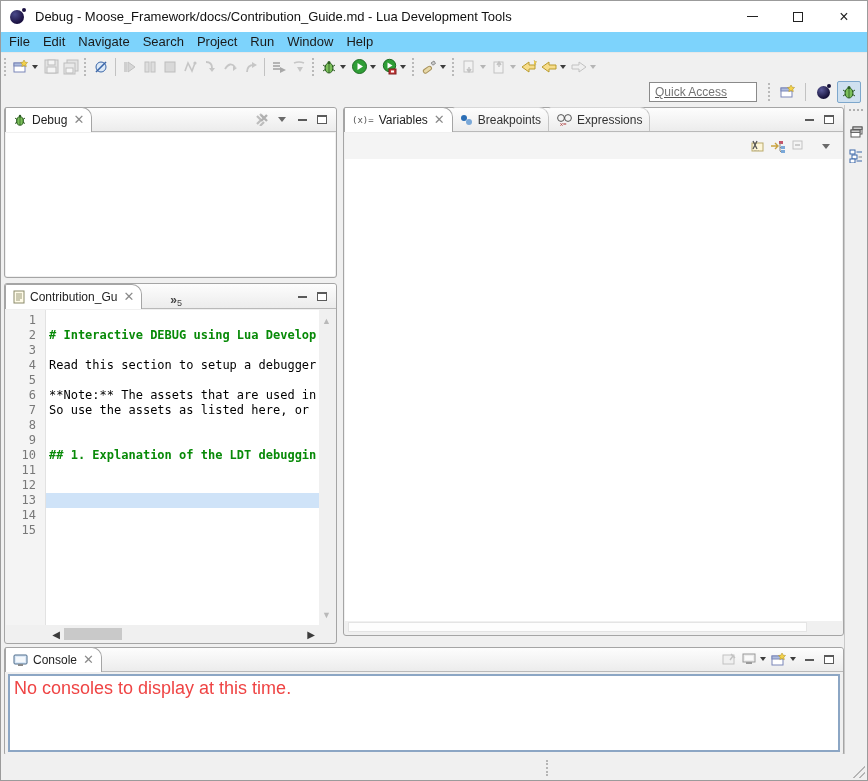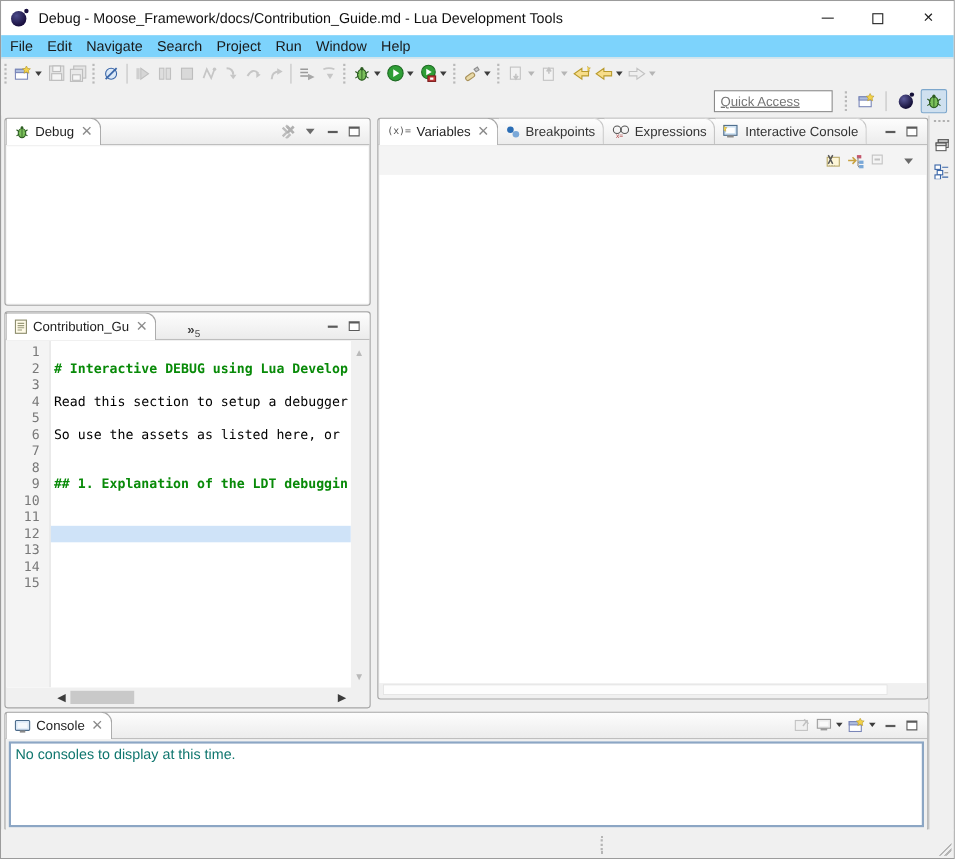--- a/index.html
+++ b/index.html
@@ -63,21 +63,21 @@
   .cd-row{height:15px;font:12px "DejaVu Sans Mono",monospace;color:#000;white-space:pre;padding-left:3px;}
   .cd-row.md-h{color:#088a08;font-weight:bold;}
   .cd-row.current{background:#cfe3f8;}
   .vscroll-arrow{position:absolute;right:2px;width:13px;height:13px;color:#b9b9b9;font-size:9px;display:flex;align-items:center;justify-content:center;}
   .hscroll{position:absolute;left:0;right:16px;bottom:0;height:16px;background:#f0f0f0;display:flex;align-items:center;}
   .hs-arrow{width:16px;text-align:center;font-size:10px;color:#3c3c3c;}
   .hs-thumb{position:absolute;left:58px;width:58px;height:12px;background:#c9c9c9;}
 
   
   .console-body{position:absolute;left:3px;right:3px;top:26px;bottom:3px;background:#fff;border:2px solid #8fa;border-color:#8ca6c4;}
-  .console-msg{font-size:13px;color:#0f766e;padding:2px 4px;}
+  .console-msg{font-size:18px;color:#ef4444;padding:2px 4px;}
 
   
   .ministrip{position:absolute;right:0;top:104px;width:23px;height:650px;border-left:1px solid #c9c9c9;background:#f0f0f0;}
   .ministrip .dots{height:6px;border-top:2px dotted #b0b0b0;margin:4px 4px 8px 4px;}
   .mini-btn{width:18px;height:18px;margin:6px auto;display:flex;align-items:center;justify-content:center;}
 
   
   .statusbar{position:absolute;left:0;bottom:0;width:100%;height:26px;background:#f0f0f0;}
   .status-handle{position:absolute;left:545px;top:6px;height:16px;border-left:2px dotted #b5b5b5;}
   .grip{position:absolute;right:2px;bottom:2px;width:12px;height:12px;background:
@@ -389,20 +389,21 @@
           <div class="ln-row">13</div>
             <div class="ln-row">14</div>
           <div class="ln-row">15</div>
         </div>
         <div class="code">
           <div class="cd-row"></div>
           <div class="cd-row md-h"># Interactive DEBUG using Lua Develop</div>
           <div class="cd-row"></div>
           <div class="cd-row">Read this section to setup a debugger</div>
           <div class="cd-row"></div>
+          <div class="cd-row">**Note:** The assets that are used in</div>
           <div class="cd-row">So use the assets as listed here, or </div>
           <div class="cd-row"></div>
           <div class="cd-row"></div>
           <div class="cd-row md-h">## 1. Explanation of the LDT debuggin</div>
           <div class="cd-row"></div>
           <div class="cd-row"></div>
           <div class="cd-row current"></div>
         </div>
       </div>
       <div class="vscroll-arrow" style="top:4px;">▲</div>
@@ -434,31 +435,20 @@
       <div class="tab inactive">
         <span class="ticon">
           <svg width="16" height="13">
               <circle cx="5" cy="5" r="3.4" fill="none" stroke="#555"></circle>
               <circle cx="12" cy="5" r="3.4" fill="none" stroke="#555"></circle>
               <path d="M8.4 5 Q8.5 3.8 8.6 5" stroke="#555" fill="none"></path>
               <text x="4" y="12.5" font-size="6" fill="#a33">x=</text>
             </svg>
         </span>
         <span>Expressions</span>
-      </div>
-      <div class="tab inactive">
-        <span class="ticon">
-          <svg width="15" height="13">
-              <rect x="1" y="1" width="12" height="9" fill="#cfe2f2" stroke="#4a6a8a"></rect>
-              <rect x="3" y="3" width="8" height="5" fill="#fff"></rect>
-              <rect x="4" y="10" width="6" height="2" fill="#8a8a8a"></rect>
-              <path d="M1 1 l1 1.8 2 .2-1.5 1.4.4 2-1.9-1" fill="#f4d249" stroke="#b99b2e" stroke-width="0.4"></path>
-            </svg>
-        </span>
-        <span>Interactive Console</span>
       </div>
       <div class="hdr-btns">
         <span class="hbtn">
             <span class="ico-min"></span>
           </span>
         <span class="hbtn">
             <span class="ico-max"></span>
           </span>
       </div>
     </div>

